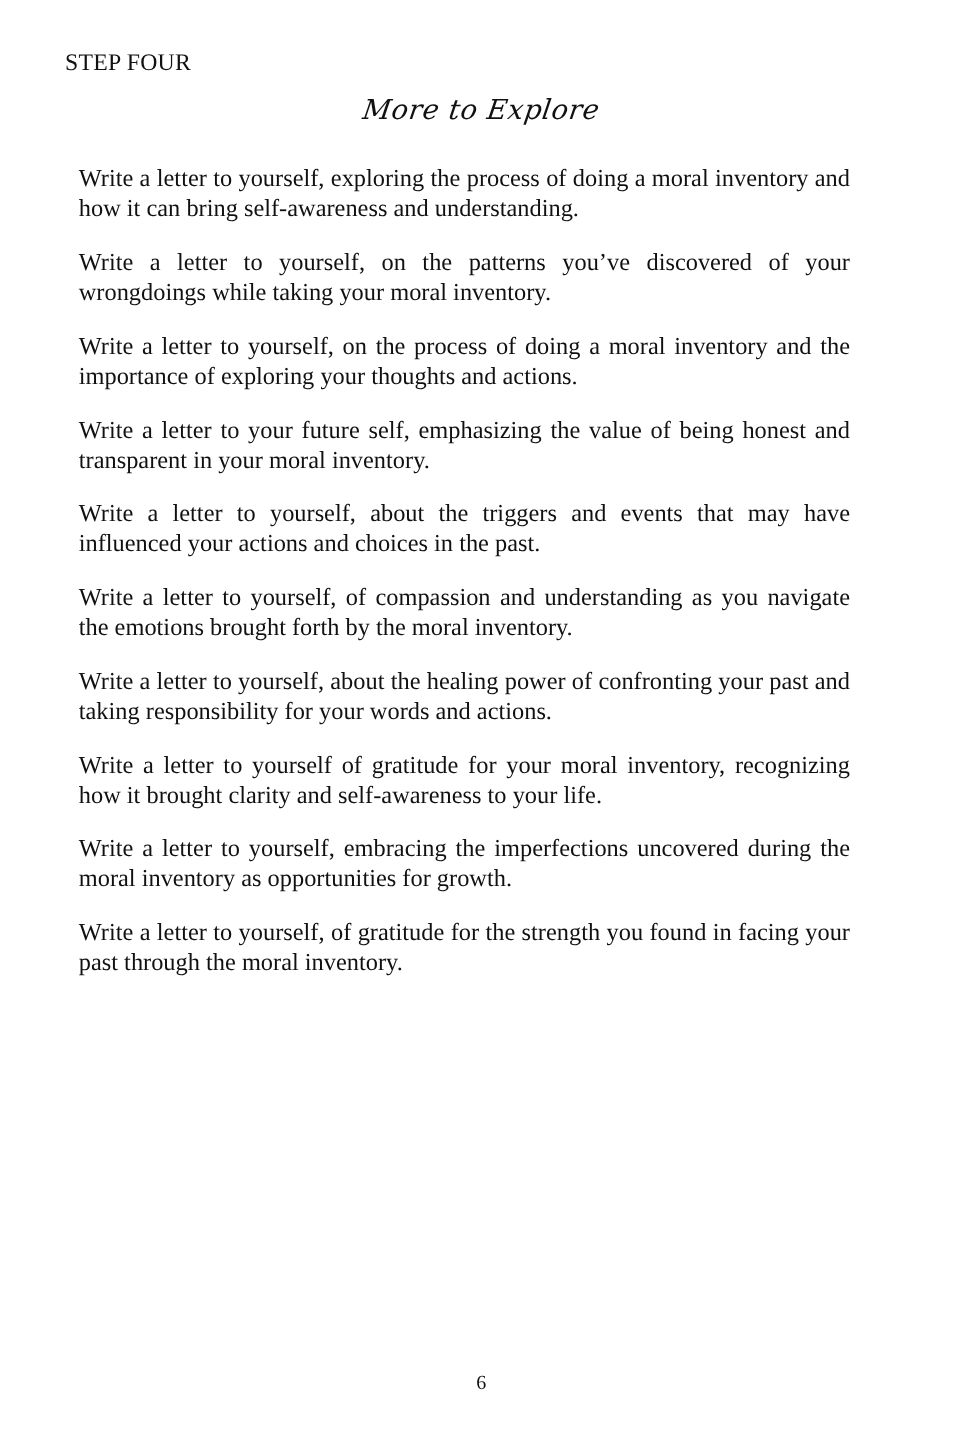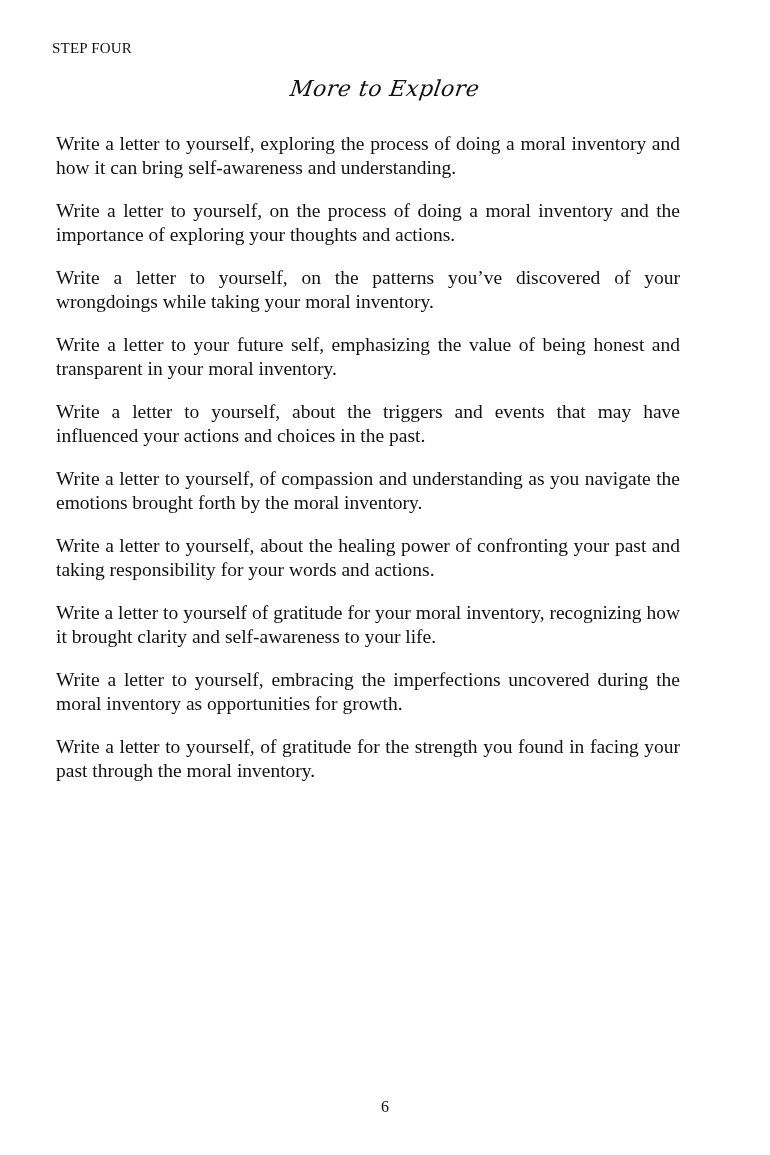--- a/index.html
+++ b/index.html
@@ -1,48 +1,48 @@
 <!DOCTYPE html>
 <html><head>
 <meta charset="utf-8">
 <style>
   html, body { margin: 0; padding: 0; background: #ffffff; }
   body { width: 770px; height: 1155px; position: relative; overflow: hidden; color: #111; }
   .header {
     position: absolute; left: 52px; top: 40px;
-    font-family: "Liberation Serif", serif; font-size: 15px; letter-spacing: 0.2px;
+    font-family: "Liberation Serif", serif; font-size: 19px; letter-spacing: 0.2px;
   }
   .title {
     position: absolute; left: 0; width: 770px; top: 76px; text-align: center;
     font-family: "DejaVu Serif", serif; font-style: italic; font-size: 22px;
     transform: skewX(-8deg); letter-spacing: 0.5px;
   }
   .body {
     position: absolute; left: 52px; top: 132px; width: 628px;
   }
   .para {
     font-family: "Liberation Serif", serif; font-size: 19.5px; line-height: 23.5px;
-    text-align: justify; text-align-last: left; margin: 0 0 20px 4px;
+    text-align: justify; text-align-last: left; margin: 0 0 20px 11px;
     height: 47px;
   }
   .page-number {
     position: absolute; left: 0; width: 770px; top: 1098px; text-align: center;
     font-family: "Liberation Serif", serif; font-size: 16px;
   }
 </style>
 </head>
 <body>
 
 <div class="header">STEP FOUR</div>
 <div class="title">More to Explore</div>
 
 <div class="body">
   <p class="para">Write a letter to yourself, exploring the process of doing a moral inventory and how it can bring self-awareness and understanding.</p>
+  <p class="para">Write a letter to yourself, on the patterns you’ve discovered of your wrongdoings while taking your moral inventory.</p>
   <p class="para">Write a letter to yourself, on the process of doing a moral inventory and the importance of exploring your thoughts and actions.</p>
-  <p class="para">Write a letter to yourself, on the patterns you’ve discovered of your wrongdoings while taking your moral inventory.</p>
   <p class="para">Write a letter to your future self, emphasizing the value of being honest and transparent in your moral inventory.</p>
   <p class="para">Write a letter to yourself, about the triggers and events that may have influenced your actions and choices in the past.</p>
   <p class="para">Write a letter to yourself, of compassion and understanding as you navigate the emotions brought forth by the moral inventory.</p>
   <p class="para">Write a letter to yourself, about the healing power of confronting your past and taking responsibility for your words and actions.</p>
   <p class="para">Write a letter to yourself of gratitude for your moral inventory, recognizing how it brought clarity and self-awareness to your life.</p>
   <p class="para">Write a letter to yourself, embracing the imperfections uncovered during the moral inventory as opportunities for growth.</p>
   <p class="para">Write a letter to yourself, of gratitude for the strength you found in facing your past through the moral inventory.</p>
 </div>
 
 <div class="page-number">6</div>

